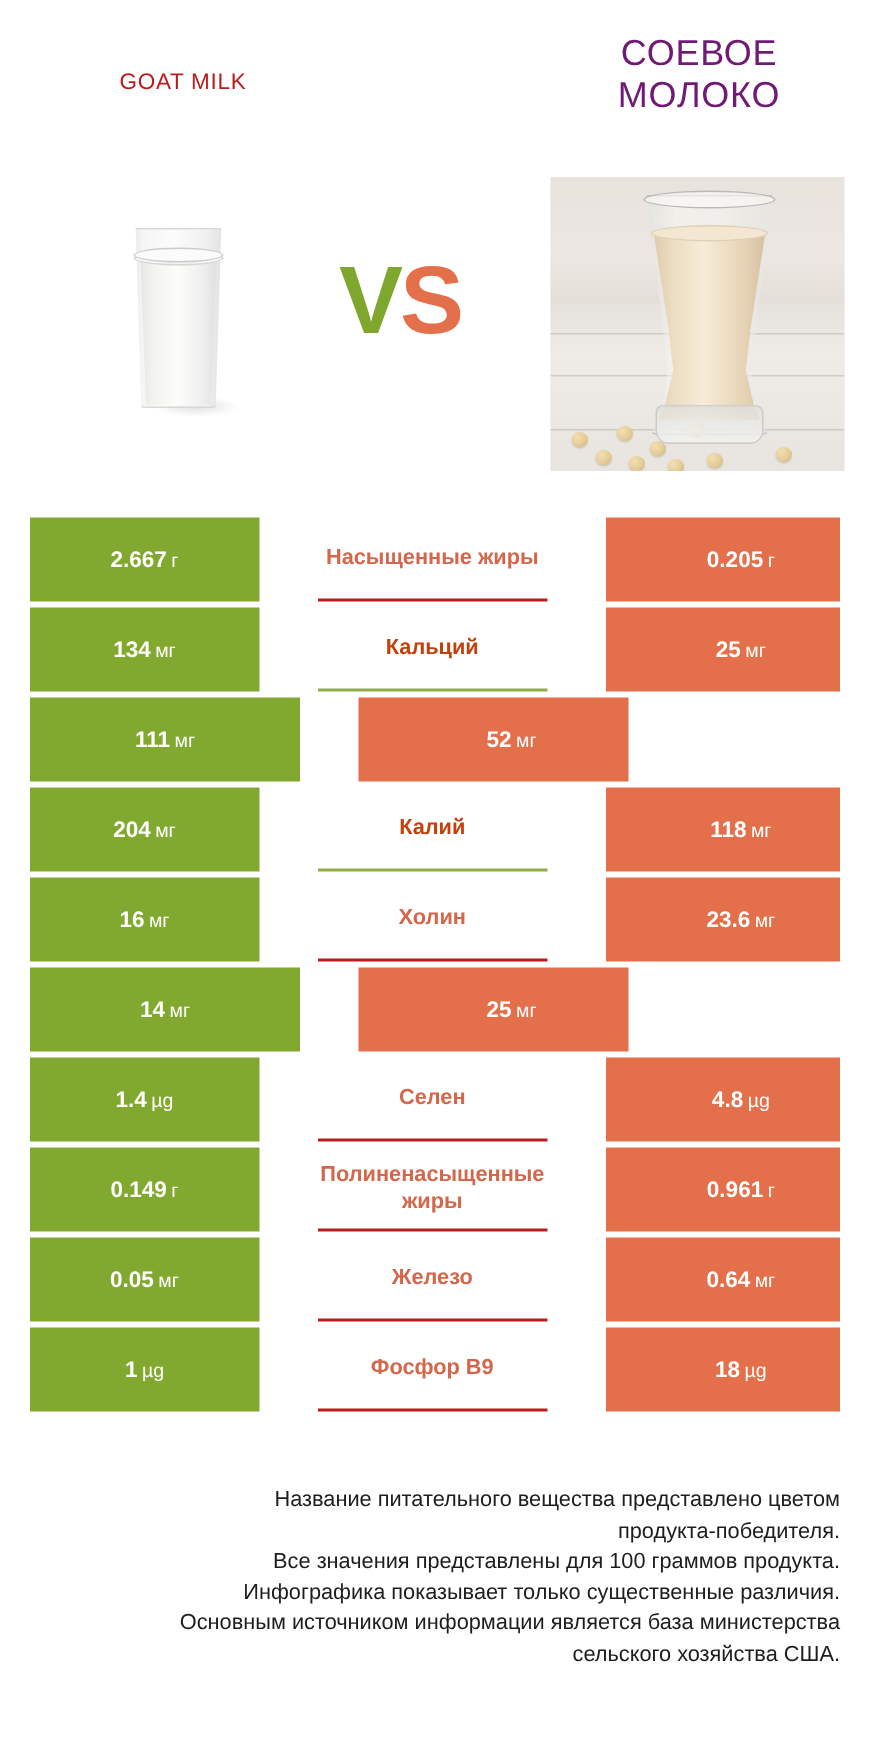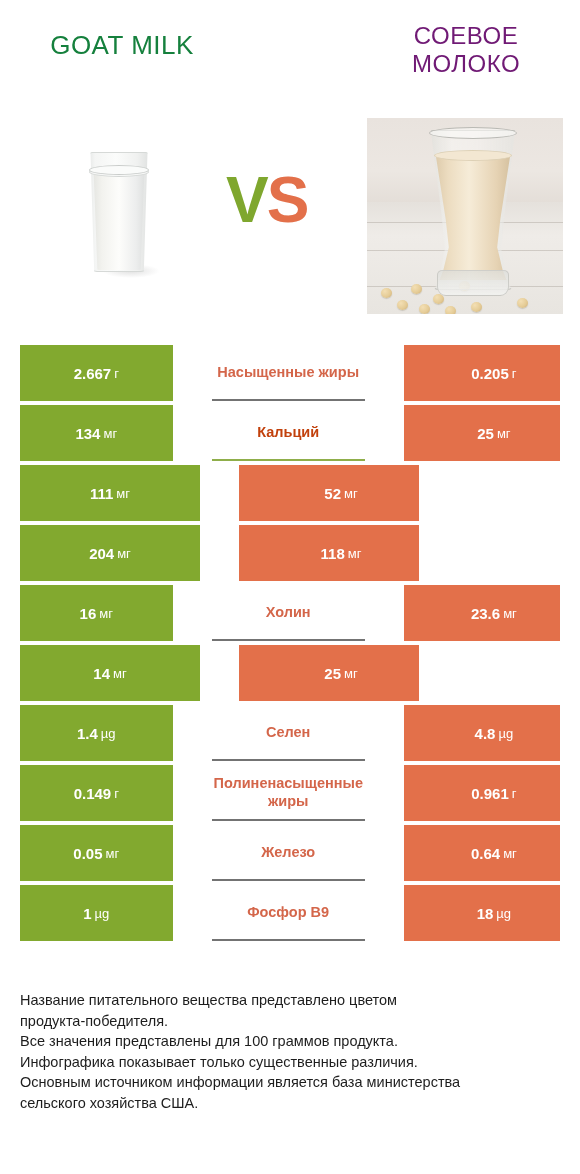--- a/index.html
+++ b/index.html
@@ -22,25 +22,25 @@
   }
   .title {
     position: absolute;
     text-transform: uppercase;
     letter-spacing: 0.5px;
     line-height: 1.18;
     text-align: center;
   }
   .title-left {
     left: 12px;
-    top: 30px;
+    top: 46px;
     width: 220px;
-    font-size: 26px;
+    font-size: 15px;
     font-weight: 300;
-    color: #15803d;
+    color: #b91c1c;
   }
   .title-right {
     left: 360px;
     top: 22px;
     width: 212px;
     font-size: 24px;
     font-weight: 400;
     color: #701a75;
   }
 
@@ -242,35 +242,35 @@
     display: block;
     width: 176px;
     overflow: hidden;
   }
   .win-green .cell-center {
     color: #c2410c;
     border-bottom: 2px solid #8FAE4A;
   }
   .win-orange .cell-center {
     color: #D4664A;
-    border-bottom: 2px solid #737373;
+    border-bottom: 2px solid #b91c1c;
   }
   .unit {
     font-weight: 400;
     font-size: 13px;
     margin-left: 3px;
   }
 
   
   .footer {
     position: absolute;
     left: 20px;
     top: 990px;
     width: 540px;
-    text-align: left;
+    text-align: right;
     font-size: 14.5px;
     line-height: 1.42;
     color: #1d1d1d;
   }
   .footer div { white-space: nowrap; }
 </style>
 </head>
 <body>
 
 <div class="header">
@@ -350,20 +350,23 @@
       <div class="cell-right">
         <span>52</span>
         <span class="unit">мг</span>
       </div>
     </div>
     <div class="row win-green">
       <div class="cell-left">
         <span>204</span>
         <span class="unit">мг</span>
       </div>
+      <div class="cell-center">
+        <span>Калий</span>
+      </div>
       <div class="cell-right">
         <span>118</span>
         <span class="unit">мг</span>
       </div>
     </div>
     <div class="row win-orange">
       <div class="cell-left">
         <span>16</span>
         <span class="unit">мг</span>
       </div>

